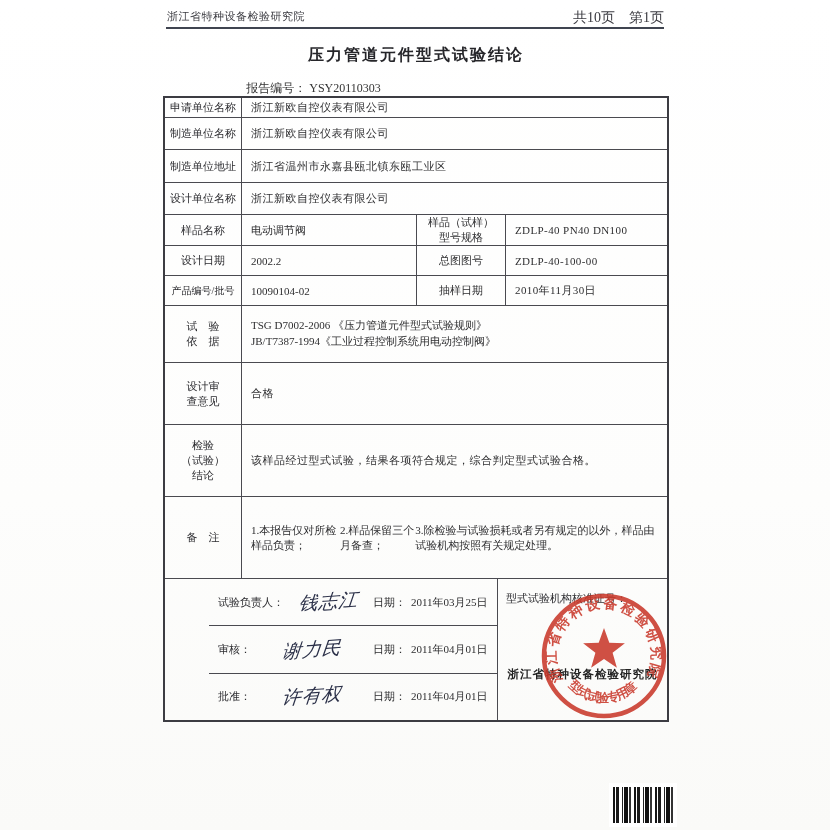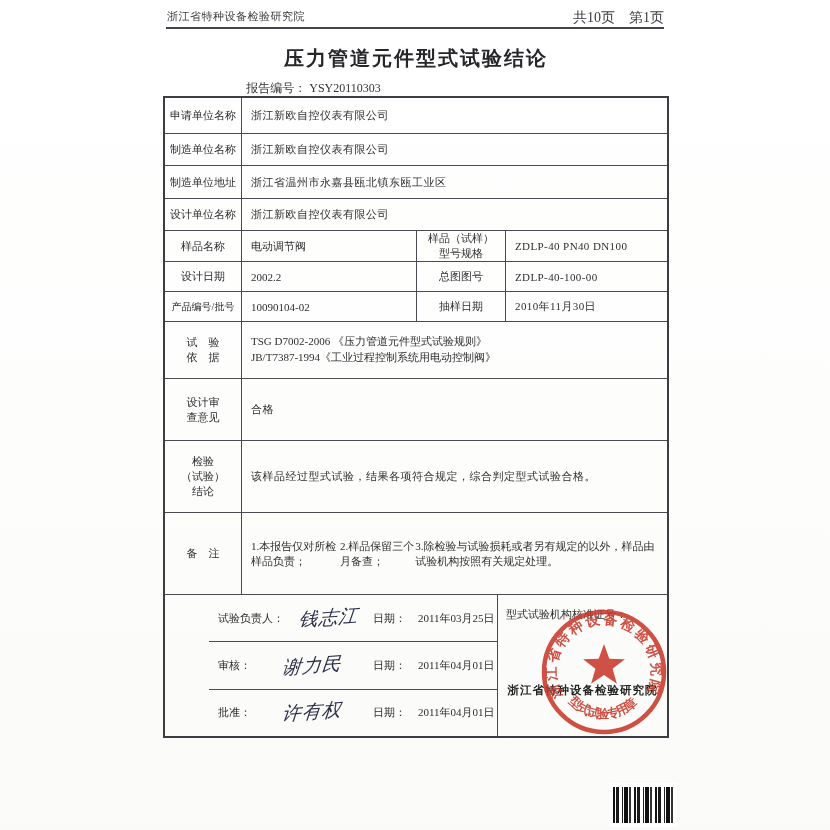--- a/index.html
+++ b/index.html
@@ -8,50 +8,50 @@
     background:#ffffff;
     font-family:"Liberation Serif","DejaVu Serif",serif;
     color:#2e2e30;
   }
   .page{position:absolute;inset:0;background:linear-gradient(180deg,#ffffff 0%,#fdfdfc 60%,#fafaf8 100%);}
   
   .hdr-left{position:absolute;left:167px;top:9px;font-size:11px;letter-spacing:.5px;color:#3a3a40;}
   .hdr-right{position:absolute;left:0;top:9px;width:664px;text-align:right;font-size:14px;color:#3a3a40;}
   .hdr-rule{position:absolute;left:166px;top:27px;width:498px;height:2px;background:#3f4450;}
   .doc-title{position:absolute;left:163px;top:45px;width:506px;text-align:center;
-    font-size:20px;font-weight:bold;letter-spacing:2px;color:#26262a;}
+    font-size:16px;font-weight:bold;letter-spacing:2px;color:#26262a;}
   .report-no{position:absolute;left:0;top:80px;width:627px;text-align:center;font-size:12px;color:#333;}
   
   .tbl{position:absolute;left:163px;top:96px;width:506px;border:2px solid #3c3c42;box-sizing:border-box;
        background:transparent;font-size:11px;}
   .row{display:flex;border-bottom:1px solid #4a4a50;box-sizing:border-box;}
   .row:last-child{border-bottom:none;}
   .lbl{width:76px;flex:0 0 76px;border-right:1px solid #4a4a50;display:flex;align-items:center;
        justify-content:center;text-align:center;white-space:pre-line;line-height:1.35;color:#2c2c30;}
   .val{flex:1;display:flex;align-items:center;padding:0 9px;letter-spacing:.5px;}
   .v1{width:175px;flex:0 0 175px;border-right:1px solid #4a4a50;display:flex;align-items:center;padding:0 9px;box-sizing:border-box;}
   .l2{width:88px;flex:0 0 88px;border-right:1px solid #4a4a50;display:flex;align-items:center;
       justify-content:center;text-align:center;white-space:pre-line;line-height:1.35;}
   .v2{flex:1;display:flex;align-items:center;padding:0 9px;letter-spacing:.4px;}
   .stack{flex:1;display:flex;flex-direction:column;justify-content:center;padding:2px 9px;line-height:1.45;}
   .remarks{flex:1;display:flex;flex-direction:row;justify-content:space-around;padding:6px 9px;align-items:center;}
   
-  .h33{height:36px}.h32{height:32px}.h34{height:33px}.h31{height:31px}.h30{height:30px}
+  .h33{height:20px}.h32{height:32px}.h34{height:33px}.h31{height:31px}.h30{height:30px}
   .h57{height:57px}.h62{height:62px}.h72{height:72px}.h82{height:82px}
   
   .sign-wrap{display:flex;height:141px;padding-left:44px;}
   .sign-left{width:288px;flex:0 0 288px;border-right:1px solid #4a4a50;display:flex;flex-direction:column;}
   .sign-row{display:flex;align-items:center;border-bottom:1px solid #4a4a50;padding:0 0 0 9px;box-sizing:border-box;}
   .sign-row:last-child{border-bottom:none;}
   .sr1{height:47px}.sr2{height:48px}.sr3{height:44px}
   .sign-label{flex:0 0 auto;color:#2c2c30;}
   .signature{flex:1;text-align:center;
     font-family:"DejaVu Sans",sans-serif;font-style:italic;font-size:19px;color:#2b3048;
     transform:rotate(-4deg) skewX(-10deg);letter-spacing:1px;}
-  .dates{flex:0 0 124px;display:flex;align-items:center;gap:12px;}
+  .dates{flex:0 0 124px;display:flex;align-items:center;gap:5px;}
   .cert{flex:1;position:relative;}
   .cert-label{position:absolute;left:8px;top:12px;font-size:11px;color:#2c2c30;}
   .cert-institute{position:absolute;left:50%;top:88px;transform:translateX(-50%);
     white-space:nowrap;font-size:11.5px;font-weight:bold;color:#222;letter-spacing:1px;z-index:2;}
   .stamp{position:absolute;left:31px;top:2px;z-index:3;opacity:.88;}
   
   .barcode{position:absolute;left:613px;top:787px;width:60px;height:36px;background:
     repeating-linear-gradient(90deg,
       #141414 0 2px,#fff 2px 3px,#1a1a1a 3px 6px,#fff 6px 9px,
       #222 9px 10px,#fff 10px 11px,#101010 11px 15px,#fff 15px 16px,

